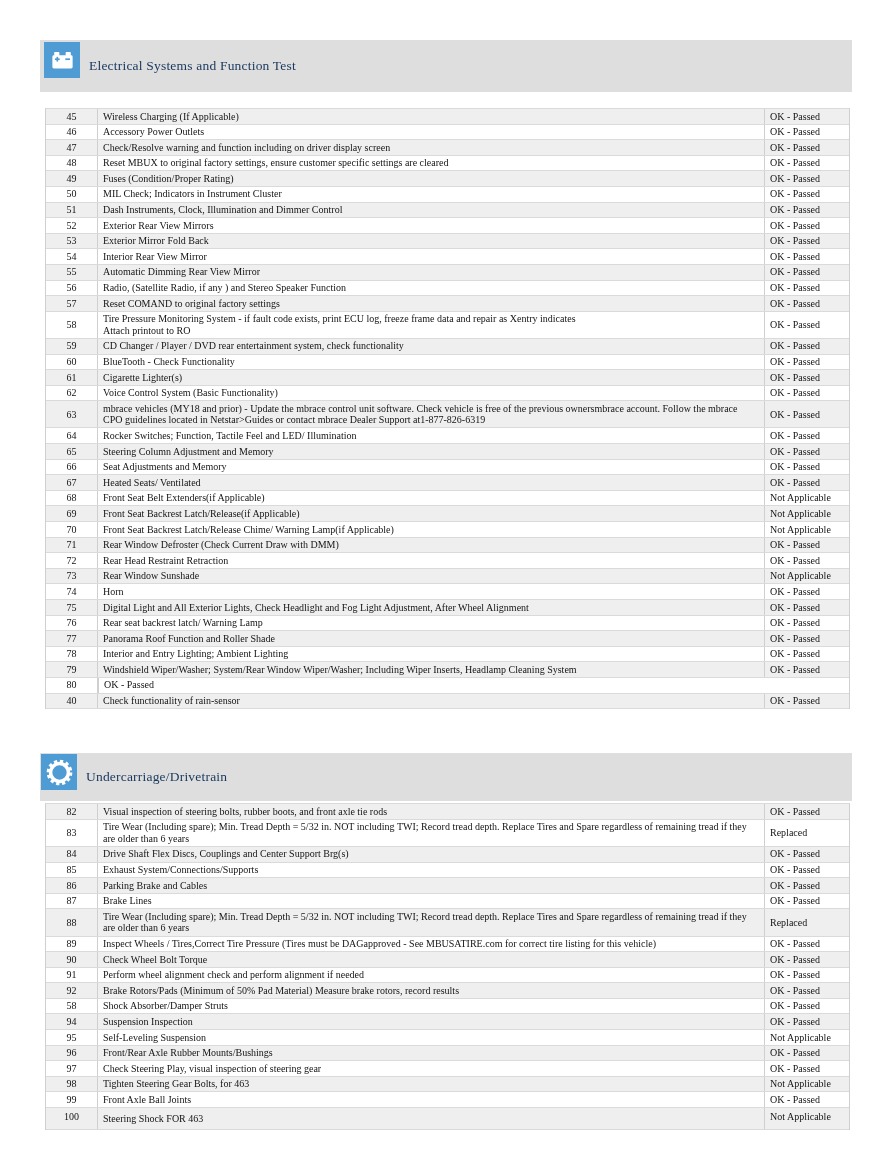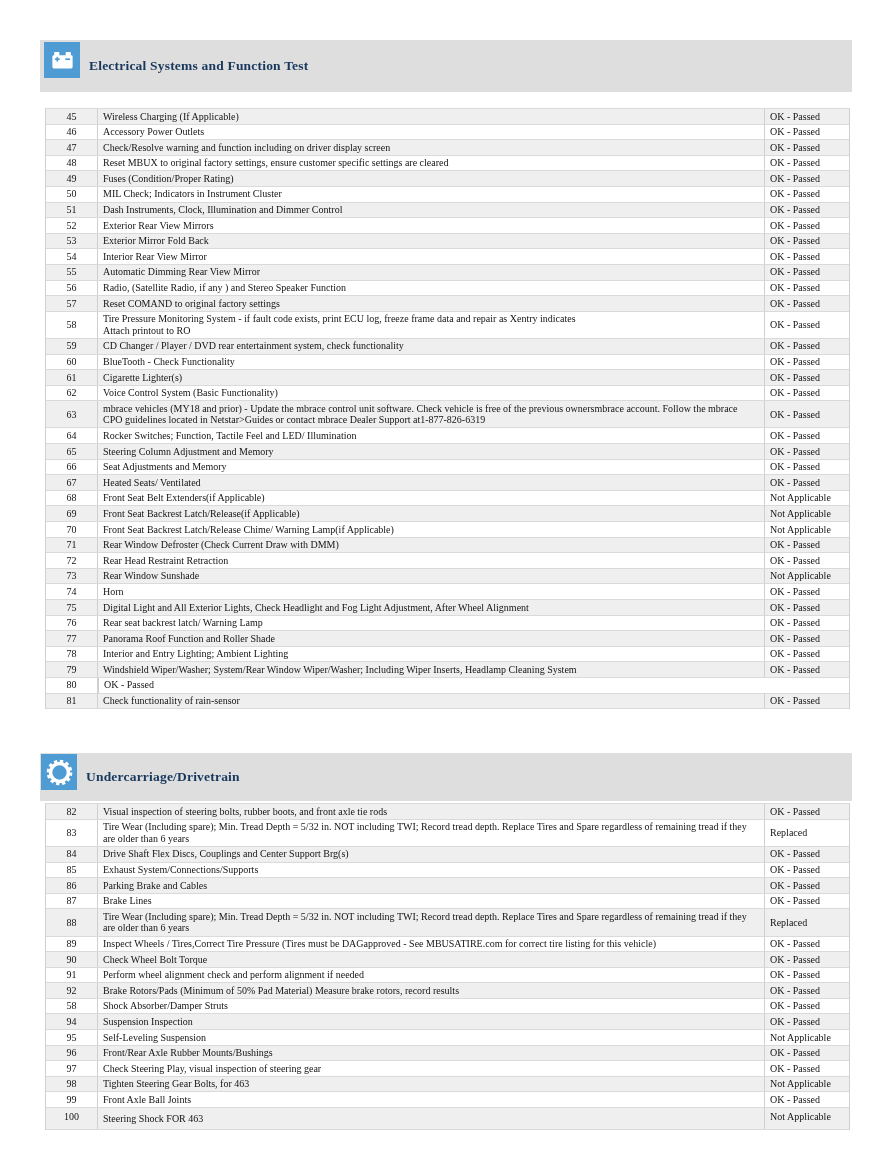--- a/index.html
+++ b/index.html
@@ -29,21 +29,21 @@
   .section-1 .banner{height:52px;margin-bottom:16px;}
   .section-2 .banner{height:48px;margin-bottom:2px;}
   .icon-box{
     width:36px;height:36px;background:var(--icon-bg);
     flex:none;display:flex;align-items:center;justify-content:center;
     align-self:flex-start;
   }
   .section-1 .icon-box{margin:2px 0 0 4px;}
   .section-2 .icon-box{margin:1px 0 0 1px;}
   .banner-title{
-    font-weight:bold;font-size:13.5px;color:var(--title-color);
+    font-weight:normal;font-size:13.5px;color:var(--title-color);
     margin-left:9px;letter-spacing:0.2px;
   }
   .table{
     margin-left:5px;width:805px;
     border-top:1px solid var(--row-line);
     border-left:1px solid var(--border-color);
     border-right:1px solid var(--border-color);
   }
   .row{
     display:flex;align-items:center;
@@ -268,21 +268,21 @@
         <div class="row">
           <div class="cell num">79</div>
           <div class="cell desc">Windshield Wiper/Washer; System/Rear Window Wiper/Washer; Including Wiper Inserts, Headlamp Cleaning System</div>
           <div class="cell status">OK - Passed</div>
         </div>
         <div class="row">
           <div class="cell num">80</div>
           <div class="cell status">OK - Passed</div>
         </div>
         <div class="row">
-          <div class="cell num">81</div>
+          <div class="cell num">40</div>
           <div class="cell desc">Check functionality of rain-sensor</div>
           <div class="cell status">OK - Passed</div>
         </div>
       </div>
   </div>
 
   <div class="section section-2">
     <div class="banner">
       <div class="icon-box">
         <svg viewBox="0 0 24 24" width="31" height="31" aria-hidden="true">

